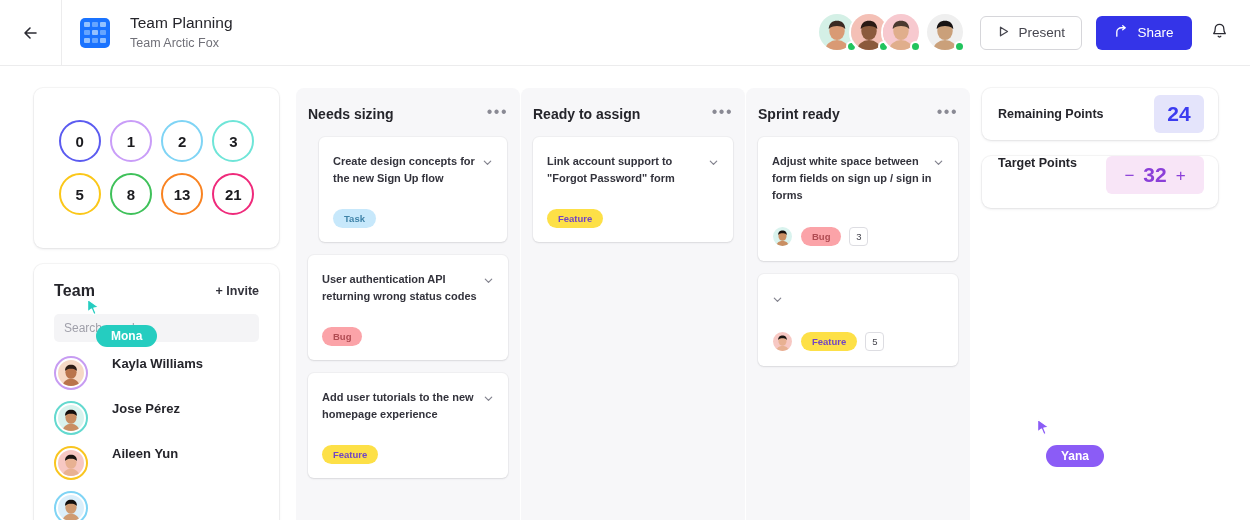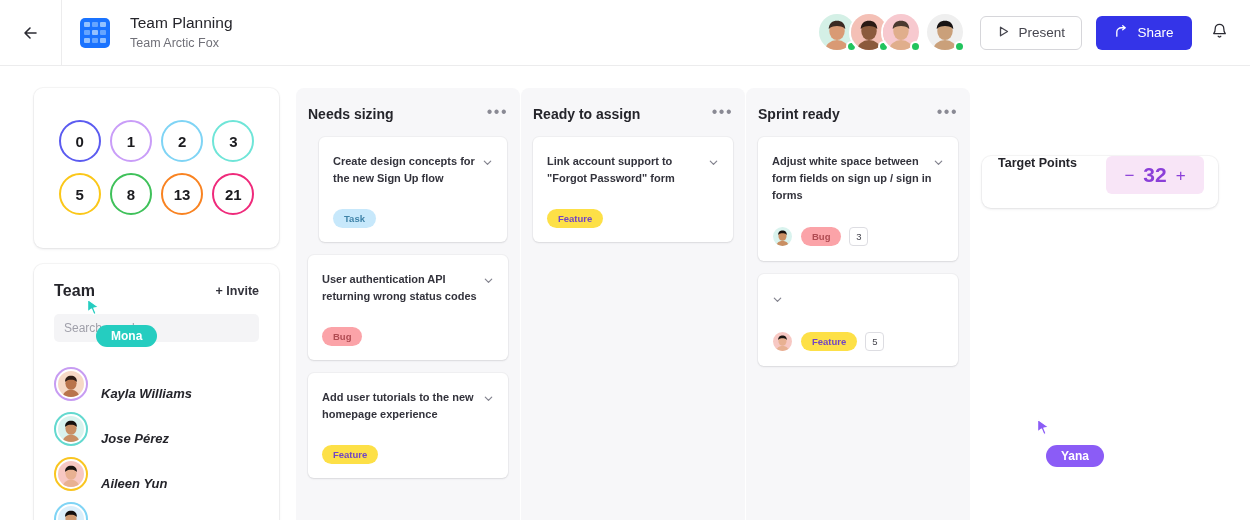--- a/index.html
+++ b/index.html
@@ -151,21 +151,21 @@
     margin-top: 14px;
     height: 28px;
     background: #f4f4f6;
     border-radius: 5px;
     display: flex; align-items: center;
     padding: 0 10px;
     font-size: 12px; color: #a0a0aa;
     cursor: text;
   }
   .team-list { margin-top: 14px; }
-  .team-row { display: flex; align-items: flex-end; gap: 13px; height: 45px; cursor: pointer; font-style: italic; }
+  .team-row { display: flex; align-items: flex-start; gap: 24px; height: 45px; cursor: pointer; }
   .av-ring {
     width: 34px; height: 34px; border-radius: 50%;
     border: 2px solid #ccc; padding: 2px;
     display:flex; align-items:center; justify-content:center;
     flex: none;
   }
   .av-ring .face { width: 100%; height: 100%; border-radius: 50%; overflow: hidden; display:block; }
   .team-name { font-size: 13px; font-weight: 700; color: #25252b; }
 
   
@@ -521,20 +521,24 @@
                 <path d="M10.8 17C10.8 10 15 7.4 20 7.4s9.2 2.6 9.2 9.6c0 0-2.2-3.6-9.2-3.6s-9.2 3.6-9.2 3.6z" fill="#1d1512"></path>
               </svg>
             </div>
             <span class="tag tag-feature">Feature</span>
             <div class="pts">5</div>
           </div>
         </div>
       </div>
     </div>
 
+  <div class="panel" id="remaining-points">
+    <div class="stat-label">Remaining Points</div>
+    <div class="stat-pill pill-blue">24</div>
+  </div>
 
   <div class="panel" id="target-points">
     <div class="stat-label">Target Points</div>
     <div class="stat-pill pill-pink">
       <span class="sign">−</span>
       <span class="val">32</span>
       <span class="sign">+</span>
     </div>
   </div>
 

